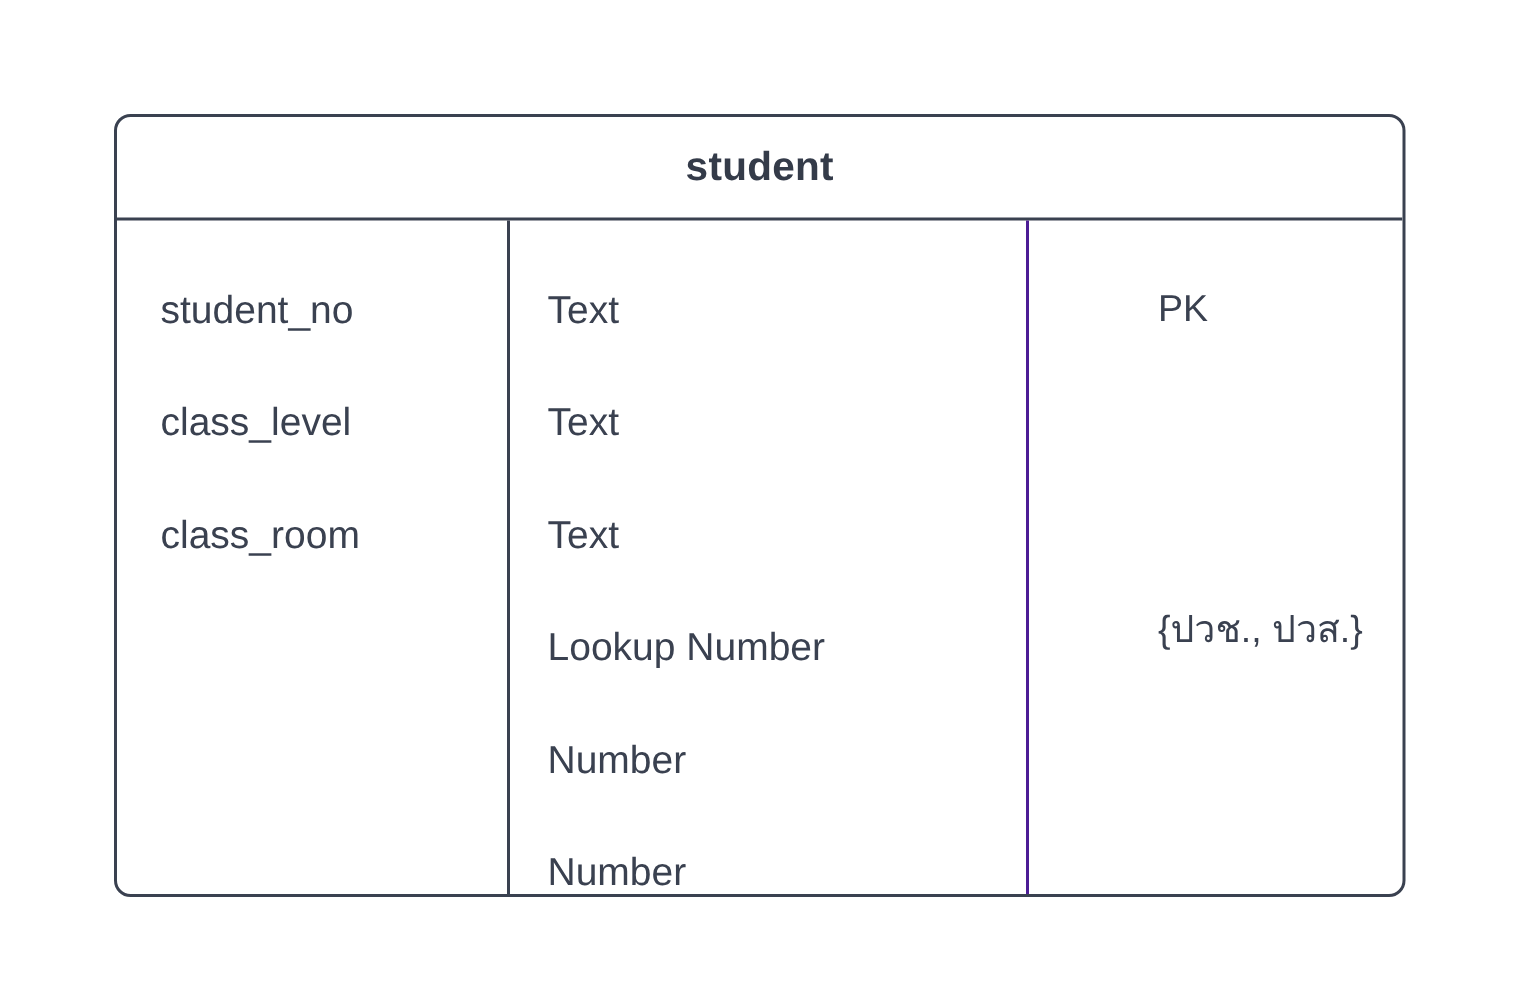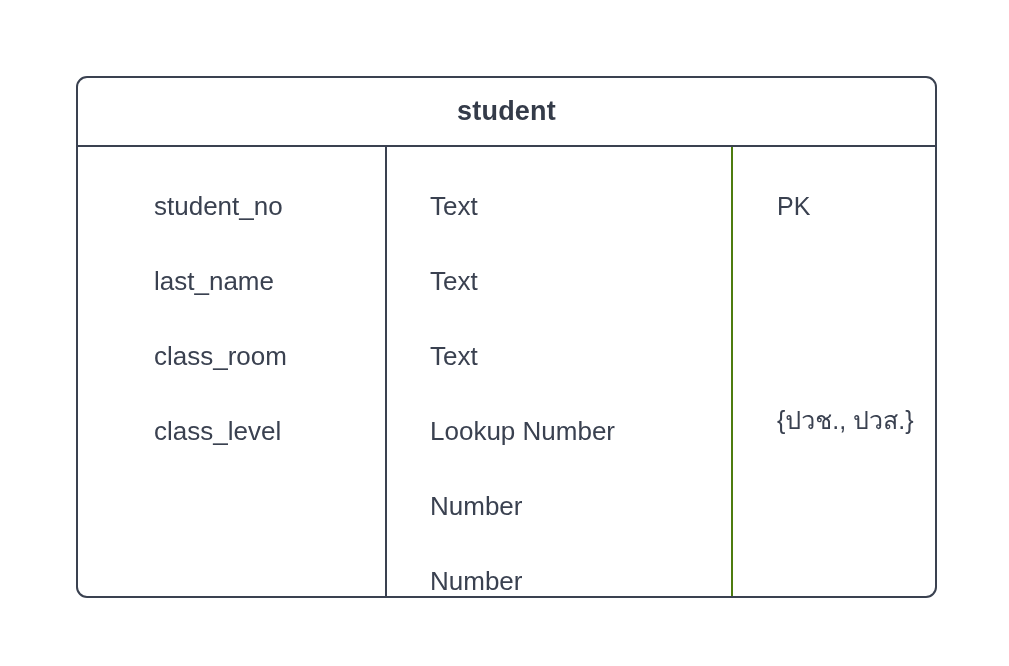--- a/index.html
+++ b/index.html
@@ -70,31 +70,31 @@
     flex-direction: column;
     justify-content: flex-start;
     padding-top: 22px;
     min-width: 0;
   }
   .col-fields {
     flex: 0 0 262px;
     width: 262px;
     border-right: 2px solid #3a4150;
     padding-left: 29px;
-    margin-left: 47px;
   }
   .col-types {
     flex: 0 0 346px;
     width: 346px;
-    border-right: 2px solid #4d7c0f;
-    padding-left: 43px;
+    border-right: 2px solid #4c1d95;
+    padding-left: 25px;
   }
   .col-notes {
     flex: 1 1 auto;
     padding-left: 44px;
+    margin-left: 42px;
   }
 
   .cell {
     height: 75px;
     line-height: 75px;
     font-size: 26px;
     font-weight: normal;
     color: #3a4150;
     white-space: nowrap;
     overflow: visible;
@@ -114,23 +114,22 @@
   <div class="entity-card">
 
     <div class="entity-header">
       <div class="entity-title">student</div>
     </div>
 
     <div class="entity-body">
 
       <div class="col col-fields">
         <div class="cell">student_no</div>
-        <div class="cell">last_name</div>
+        <div class="cell">class_level</div>
         <div class="cell">class_room</div>
-        <div class="cell">class_level</div>
       </div>
 
       <div class="col col-types">
         <div class="cell">Text</div>
         <div class="cell">Text</div>
         <div class="cell">Text</div>
         <div class="cell">Lookup Number</div>
         <div class="cell">Number</div>
         <div class="cell">Number</div>
       </div>

